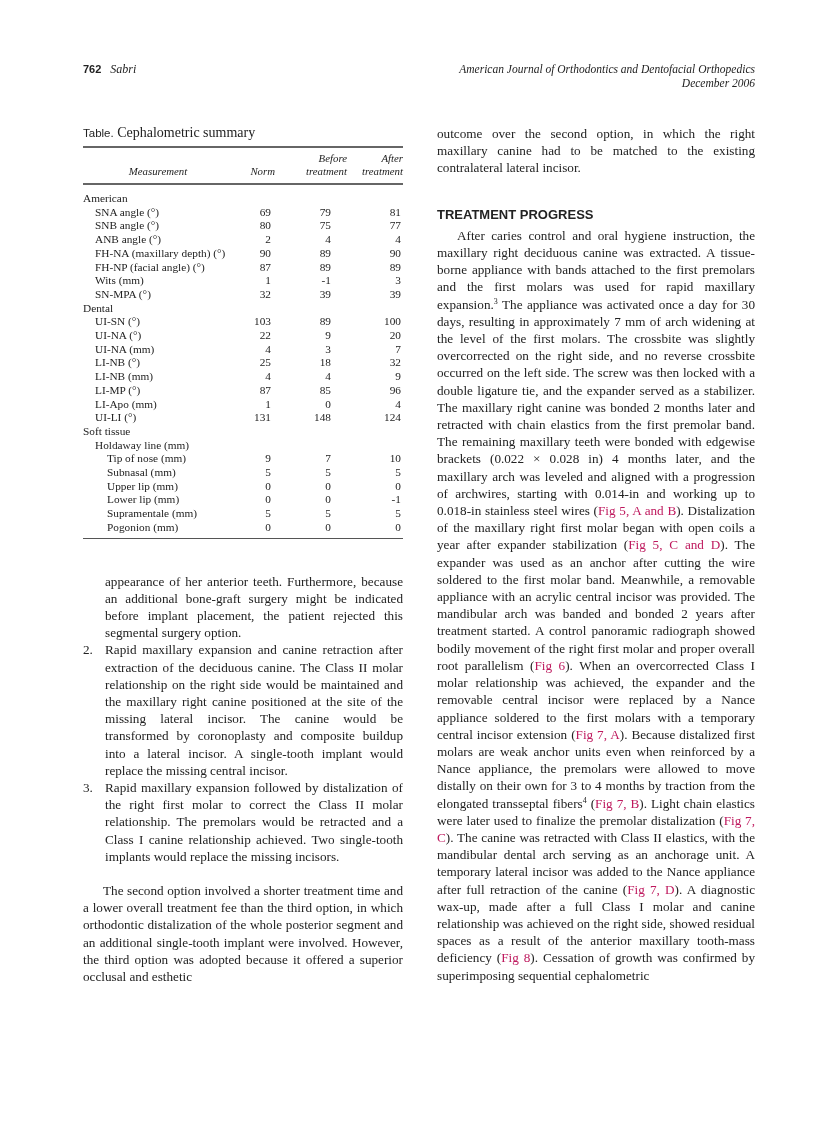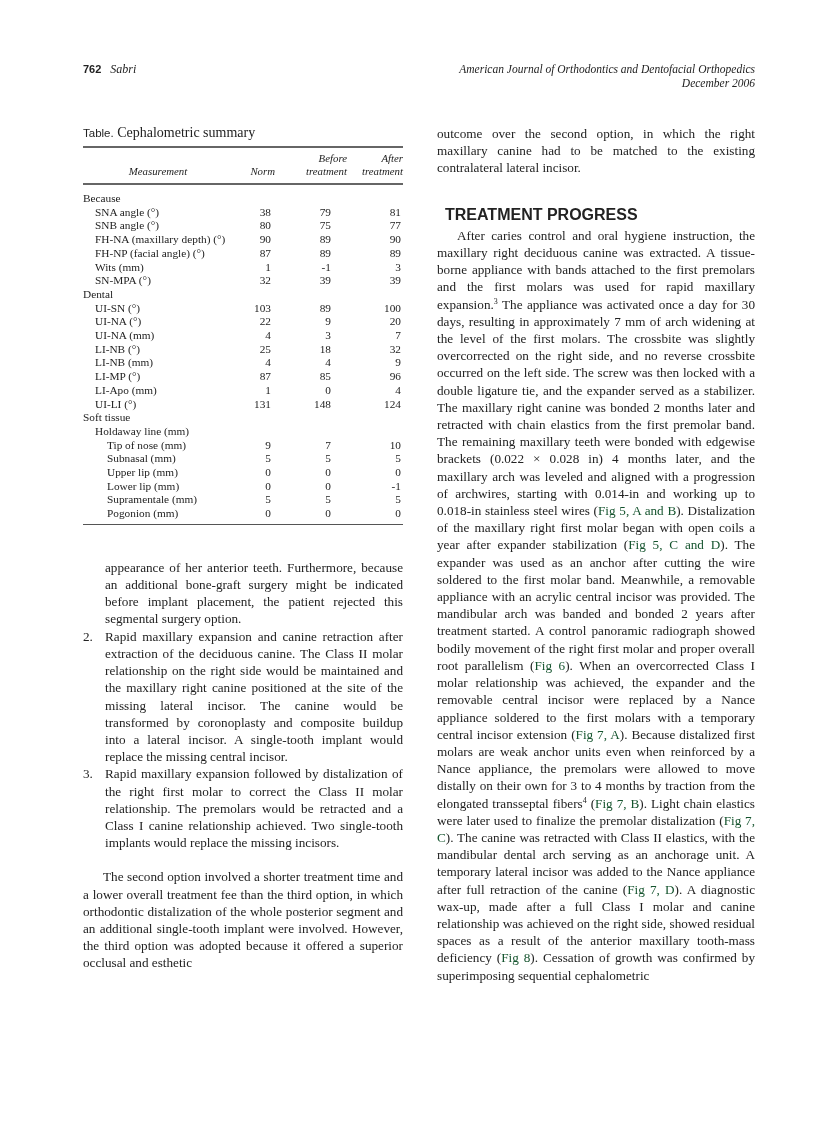--- a/index.html
+++ b/index.html
@@ -30,22 +30,22 @@
   .sec td { padding-left: 0; }
   .ind1 { padding-left: 12px !important; }
   .ind2 { padding-left: 24px !important; }
   .spacer td { height: 4px; }
 
   .body-text { font-size: 13.2px; line-height: 17.2px; text-align: justify; }
   .ol-item { display: flex; }
   .ol-item .n { width: 22px; flex: none; }
   .ol-item .t { flex: 1; text-align: justify; }
   .para { text-indent: 20px; text-align: justify; }
-  .heading { font-family: "Liberation Sans", sans-serif; font-weight: bold; font-size: 16px; margin: 8px; }
-  .figref { color: #14532d; }
+  .heading { font-family: "Liberation Sans", sans-serif; font-weight: bold; font-size: 13px; margin: 0; }
+  .figref { color: #be185d; }
   sup { font-size: 8px; line-height: 0; }
 </style>
 </head>
 <body>
 
 <div class="header-left">
   <span class="pgnum">762</span>
   <span class="author">Sabri</span>
 </div>
 <div class="header-right">
@@ -69,33 +69,39 @@
       </tr>
       <tr>
           <td colspan="4" style="border-top:2px solid #666;height:3px;padding:0"></td>
         </tr>
     </thead>
     <tbody id="tbody">
         <tr class="spacer">
           <td colspan="4"></td>
         </tr>
         <tr class="sec">
-          <td colspan="4">Because</td>
+          <td colspan="4">American</td>
         </tr>
         <tr>
           <td class="ind1">SNA angle (°)</td>
-          <td class="num n">38</td>
+          <td class="num n">69</td>
           <td class="num b">79</td>
           <td class="num a">81</td>
         </tr>
         <tr>
           <td class="ind1">SNB angle (°)</td>
           <td class="num n">80</td>
           <td class="num b">75</td>
           <td class="num a">77</td>
+        </tr>
+        <tr>
+          <td class="ind1">ANB angle (°)</td>
+          <td class="num n">2</td>
+          <td class="num b">4</td>
+          <td class="num a">4</td>
         </tr>
         <tr>
           <td class="ind1">FH-NA (maxillary depth) (°)</td>
           <td class="num n">90</td>
           <td class="num b">89</td>
           <td class="num a">90</td>
         </tr>
         <tr>
           <td class="ind1">FH-NP (facial angle) (°)</td>
           <td class="num n">87</td>

